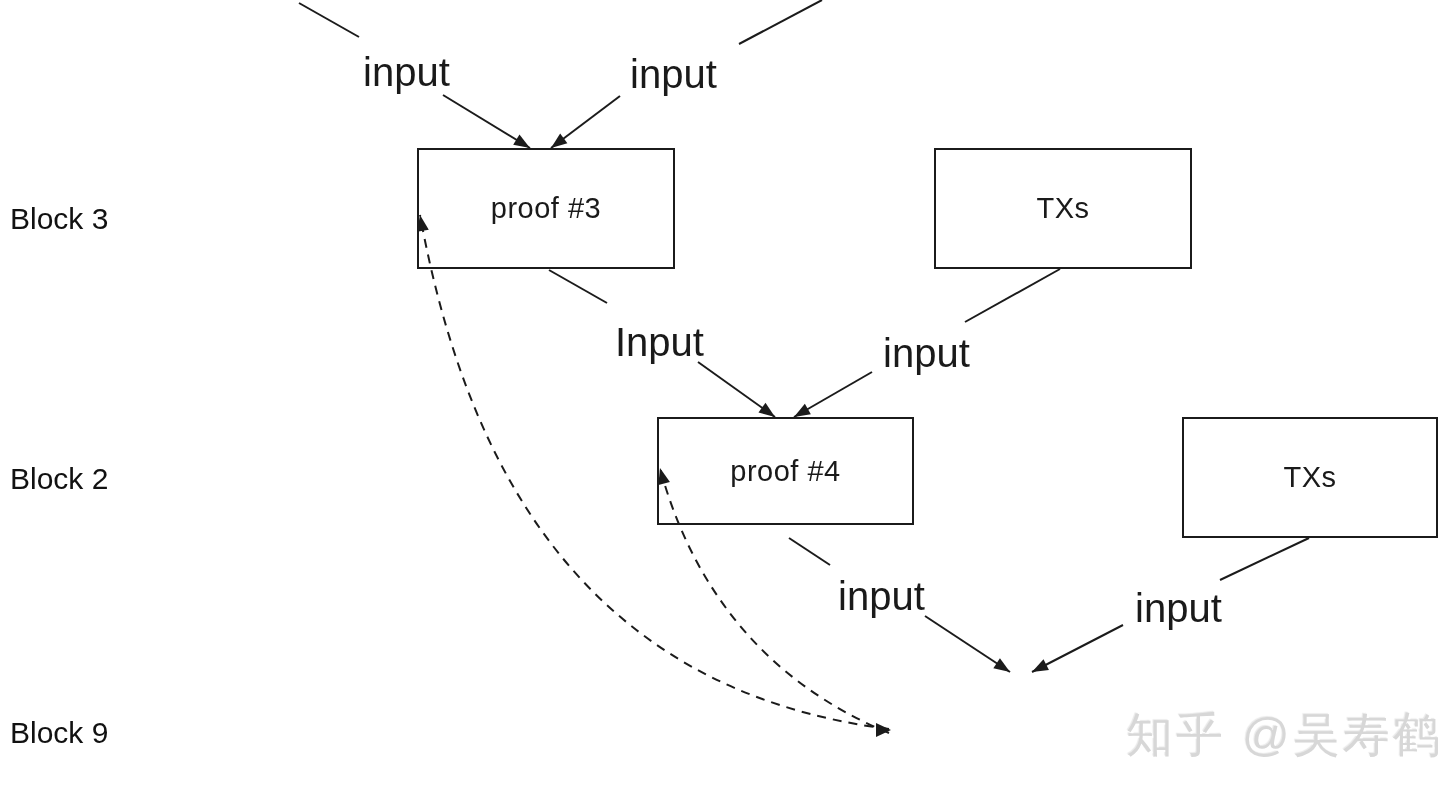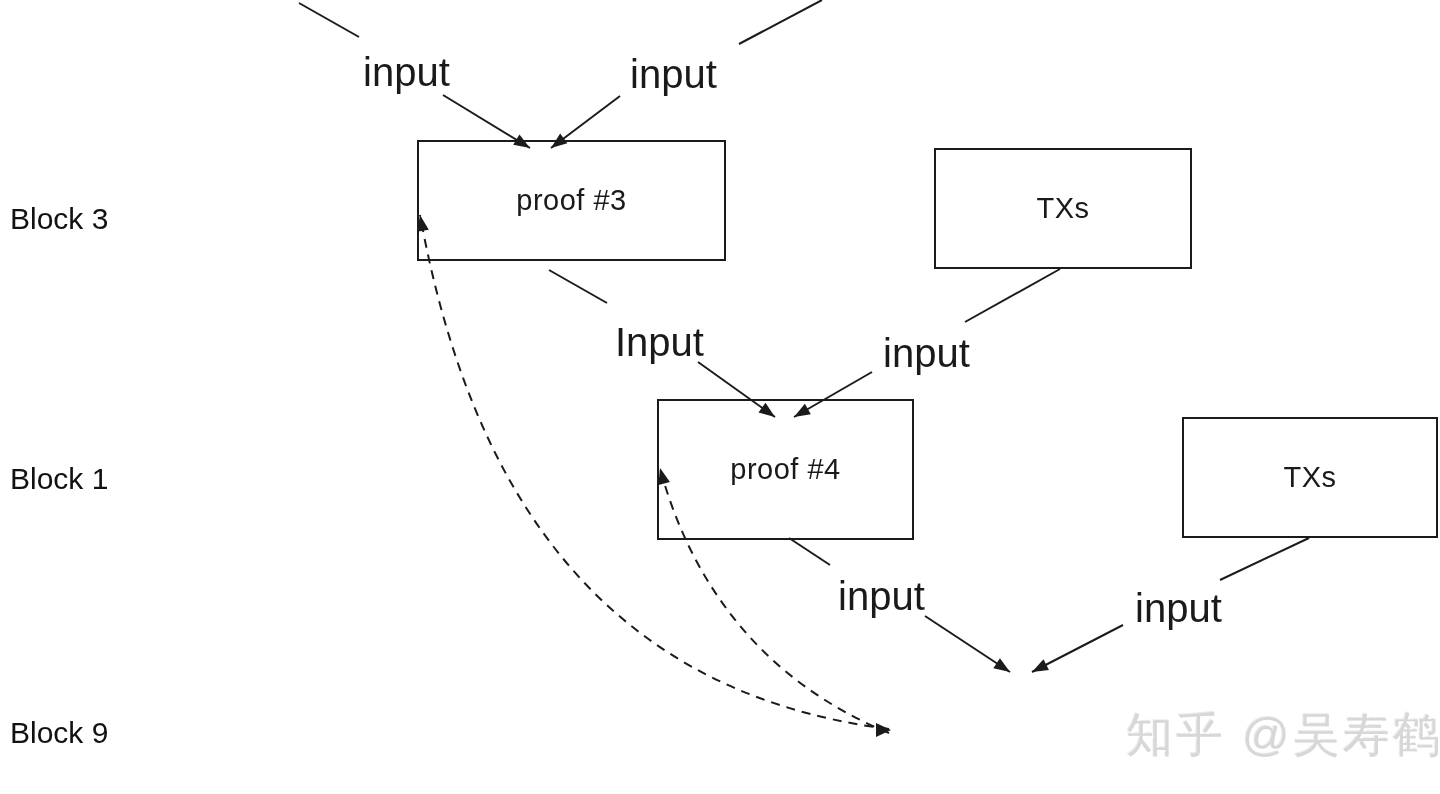--- a/index.html
+++ b/index.html
@@ -61,32 +61,32 @@
     z-index: 4;
     text-shadow: 2px 2px 1px #ffffff, -1px -1px 1px #e9e9e9;
   }
 </style>
 </head>
 <body>
 
 <div id="canvas">
 
   <div class="block-label" style="top:202px">Block 3</div>
-  <div class="block-label" style="top:462px">Block 1</div>
+  <div class="block-label" style="top:462px">Block 2</div>
   <div class="block-label" style="top:716px">Block 9</div>
 
-  <div class="node-box" style="left:417px; top:140px; width:309px; height:121px">
+  <div class="node-box" style="left:417px; top:148px; width:258px; height:121px">
     <span class="node-label">proof #3</span>
   </div>
 
   <div class="node-box" style="left:934px; top:148px; width:258px; height:121px">
     <span class="node-label">TXs</span>
   </div>
 
-  <div class="node-box" style="left:657px; top:399px; width:257px; height:141px">
+  <div class="node-box" style="left:657px; top:417px; width:257px; height:108px">
     <span class="node-label">proof #4</span>
   </div>
 
   <div class="node-box" style="left:1182px; top:417px; width:256px; height:121px">
     <span class="node-label">TXs</span>
   </div>
 
 
   <div class="edge-label" style="left:363px; top:51px">input</div>
   <div class="edge-label" style="left:630px; top:53px">input</div>

